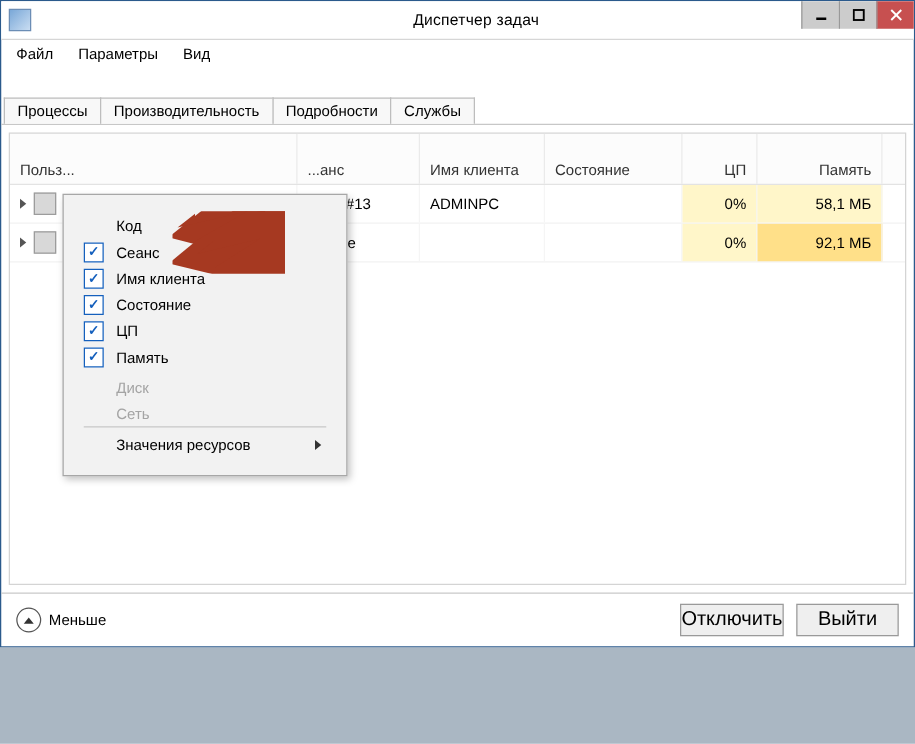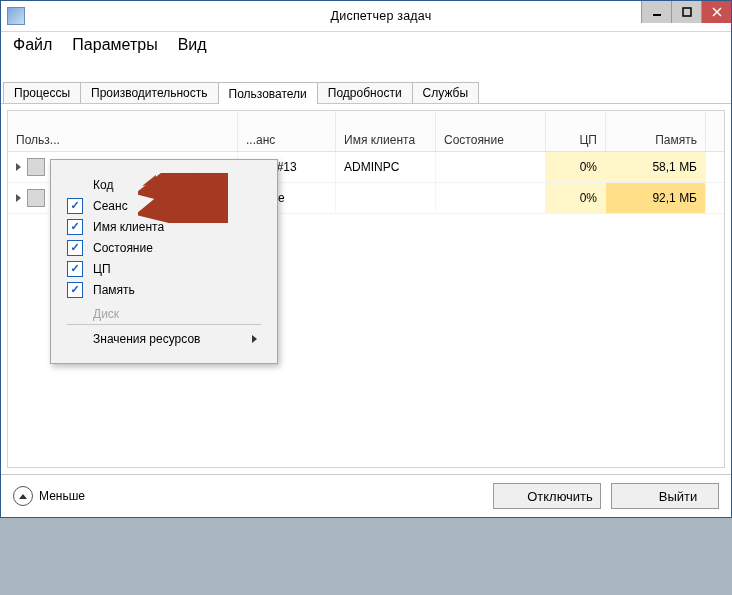--- a/index.html
+++ b/index.html
@@ -55,21 +55,21 @@
     border-left:1px solid #999;
     box-sizing:border-box;
     cursor:pointer;
   }
   .winctrls .wbtn.close { background:#c75050; color:#fff; }
   
   .menubar {
     padding: 2px 8px;
     display: flex;
     gap: 12px;
-    font-size: 16px;
+    font-size: 12px;
   }
   .menubar .mitem { padding: 2px 4px; cursor:default; }
   
   .tabs {
     display:flex;
     align-items:flex-end;
     border-bottom:1px solid #c7c7c7;
     padding: 0 2px;
     height:24px;
     margin-top:21px;
@@ -242,23 +242,22 @@
     border-right:4px solid transparent;
     border-bottom:5px solid #333;
   }
   .footer .spacer{flex:1;}
   .footer .btn {
     min-width:80px;
     height:24px;
     border:1px solid #9a9a9a;
     background:#efefef;
     display:flex;align-items:center;justify-content:center;
-    font-size:13px;
+    font-size:16px;
     cursor:pointer;
-    padding-left:26px;
   }
 </style>
 </head>
 <body>
 
 <div class="window">
 
   <div class="titlebar">
     <div class="app-icon"></div>
     <div class="title">Диспетчер задач</div>
@@ -284,21 +283,20 @@
 
   <div class="menubar">
     <div class="mitem">Файл</div>
     <div class="mitem">Параметры</div>
     <div class="mitem">Вид</div>
   </div>
 
   <div class="tabs">
     <div class="tab">Процессы</div>
     <div class="tab">Производительность</div>
-    <div class="tab active">Пользователи</div>
     <div class="tab">Подробности</div>
     <div class="tab">Службы</div>
   </div>
 
   <div class="body">
     <div class="body-inner">
 
       <div class="colhdr">
         <div class="cell c-user">
           <span class="sub">Польз...</span>
@@ -369,20 +367,24 @@
           <span class="chkbox">✓</span>
           <span>ЦП</span>
         </div>
         <div class="mi">
           <span class="chkbox">✓</span>
           <span>Память</span>
         </div>
         <div class="mi disabled">
           <span class="chkspace"></span>
           <span>Диск</span>
+        </div>
+        <div class="mi disabled">
+          <span class="chkspace"></span>
+          <span>Сеть</span>
         </div>
         <div class="sep"></div>
         <div class="mi">
           <span class="chkspace"></span>
           <span>Значения ресурсов</span>
           <span class="sub-arrow"></span>
         </div>
       </div>
 
       <svg class="arrow-svg" width="90" height="50">

